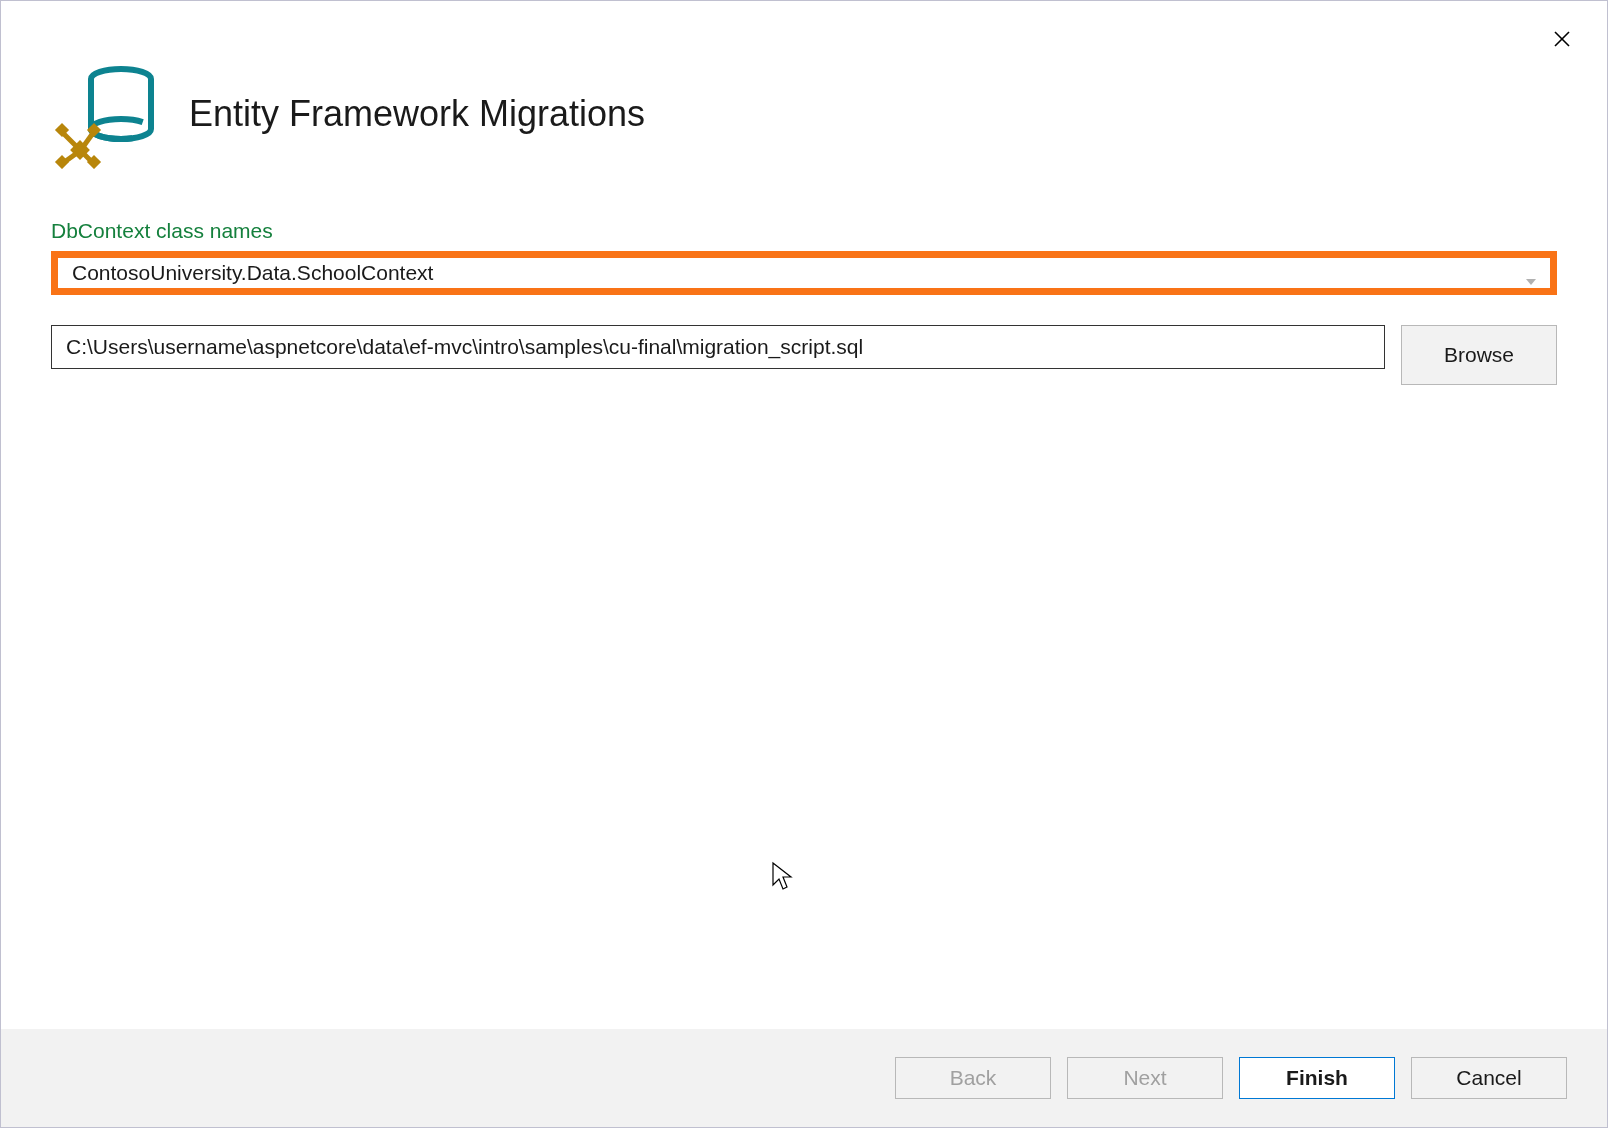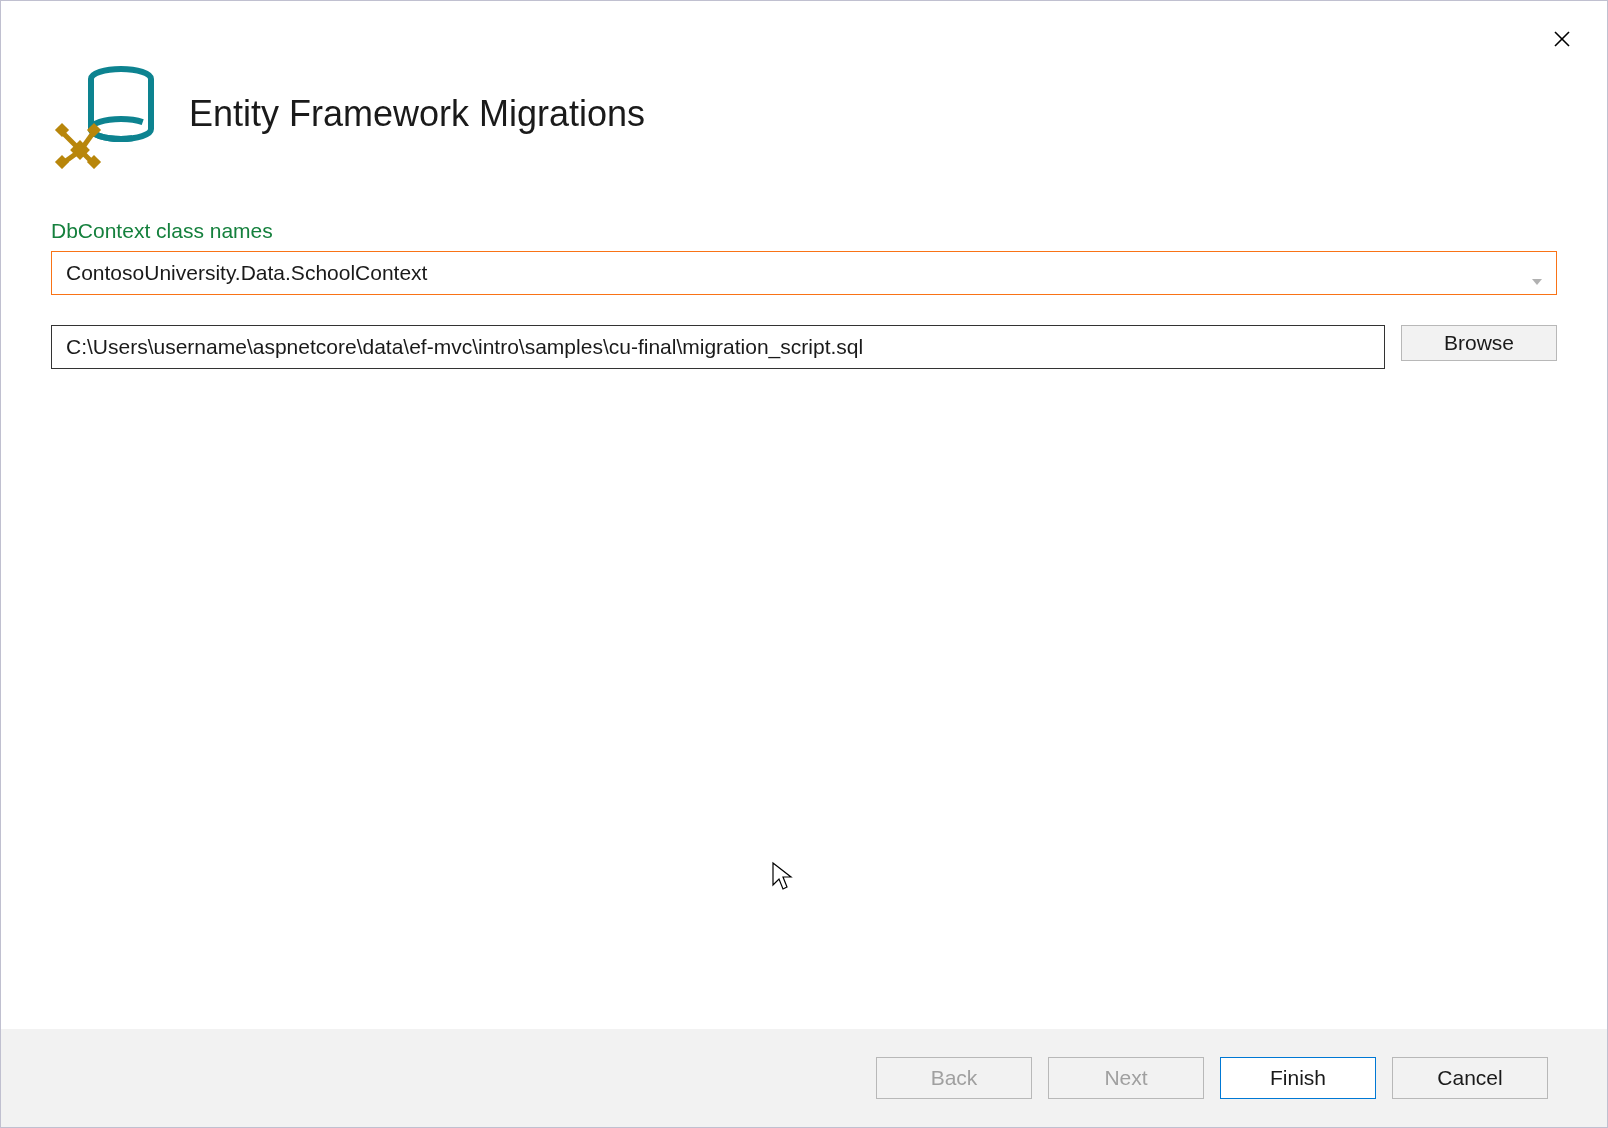--- a/index.html
+++ b/index.html
@@ -72,21 +72,21 @@
     }
     .field-label {
       font-size: 21px;
       color: #15803d;
       margin-bottom: 8px;
       display: block;
     }
     .dropdown {
       width: 100%;
       height: 44px;
-      border: 1px solid #f97316;
+      border: 7px solid #f97316;
       background: #ffffff;
       padding: 0 14px;
       font-size: 21px;
       color: #1a1a1a;
       display: flex;
       align-items: center;
       justify-content: space-between;
       cursor: pointer;
     }
     .dropdown-arrow {
@@ -104,31 +104,31 @@
       height: 44px;
       border: 1px solid #333;
       background: #ffffff;
       padding: 7px 14px;
       font-size: 21px;
       color: #1a1a1a;
       font-family: inherit;
     }
     .browse-btn {
       width: 156px;
-      height: 36px;
+      height: 60px;
       background: #f2f2f2;
       border: 1px solid #b8b8b8;
       font-size: 21px;
       color: #1a1a1a;
       cursor: pointer;
       font-family: inherit;
     }
     .button-bar {
       background: #f2f2f2;
-      padding: 28px 59px;
+      padding: 28px 40px;
       display: flex;
       justify-content: flex-end;
       gap: 16px;
     }
     .wiz-btn {
       width: 156px;
       height: 42px;
       font-size: 21px;
       background: #f2f2f2;
       border: 1px solid #b8b8b8;
@@ -136,20 +136,21 @@
       cursor: pointer;
       font-family: inherit;
     }
     .wiz-btn.disabled {
       color: #a0a0a0;
       cursor: default;
     }
     .wiz-btn.primary {
       border: 1.5px solid #0078d4;
       background: #ffffff;
+      font-weight: bold;
     }
     .cursor-arrow {
       position: absolute;
       top: 860px;
       left: 770px;
       width: 22px;
       height: 32px;
       pointer-events: none;
     }
   </style>

